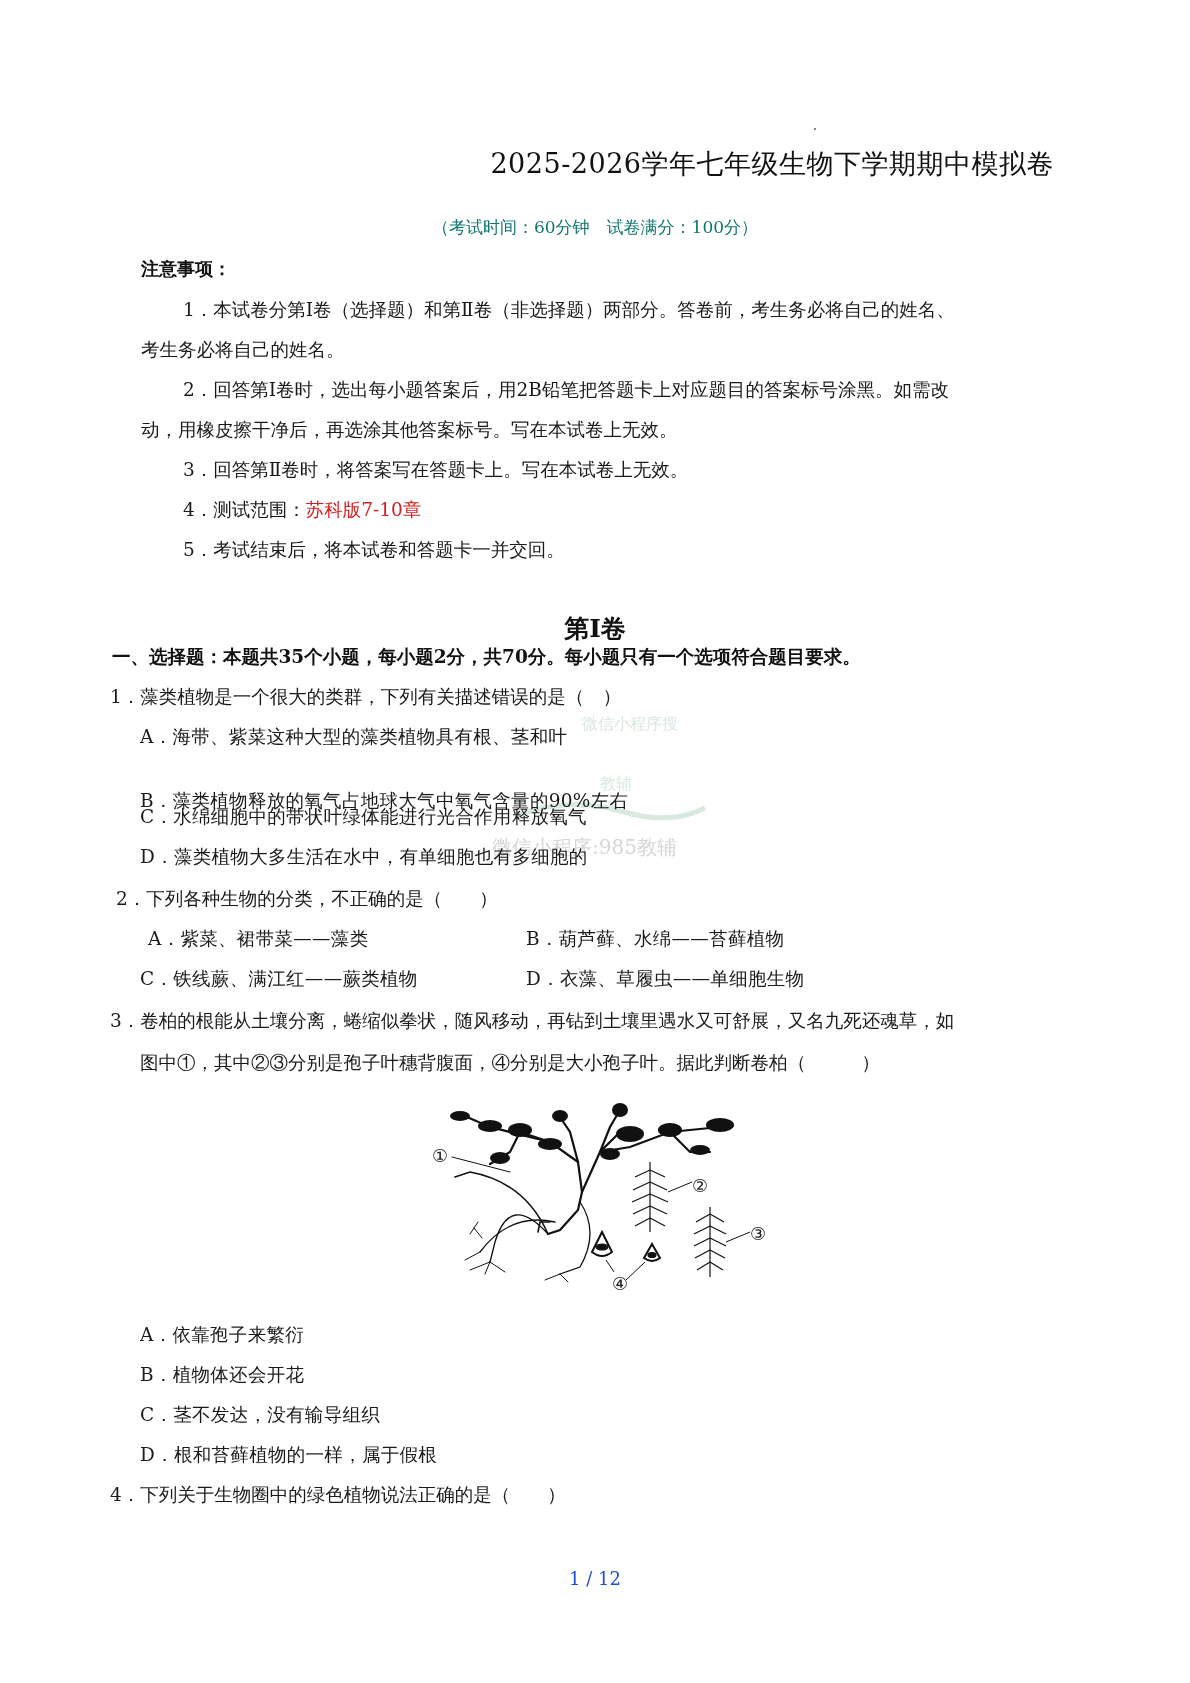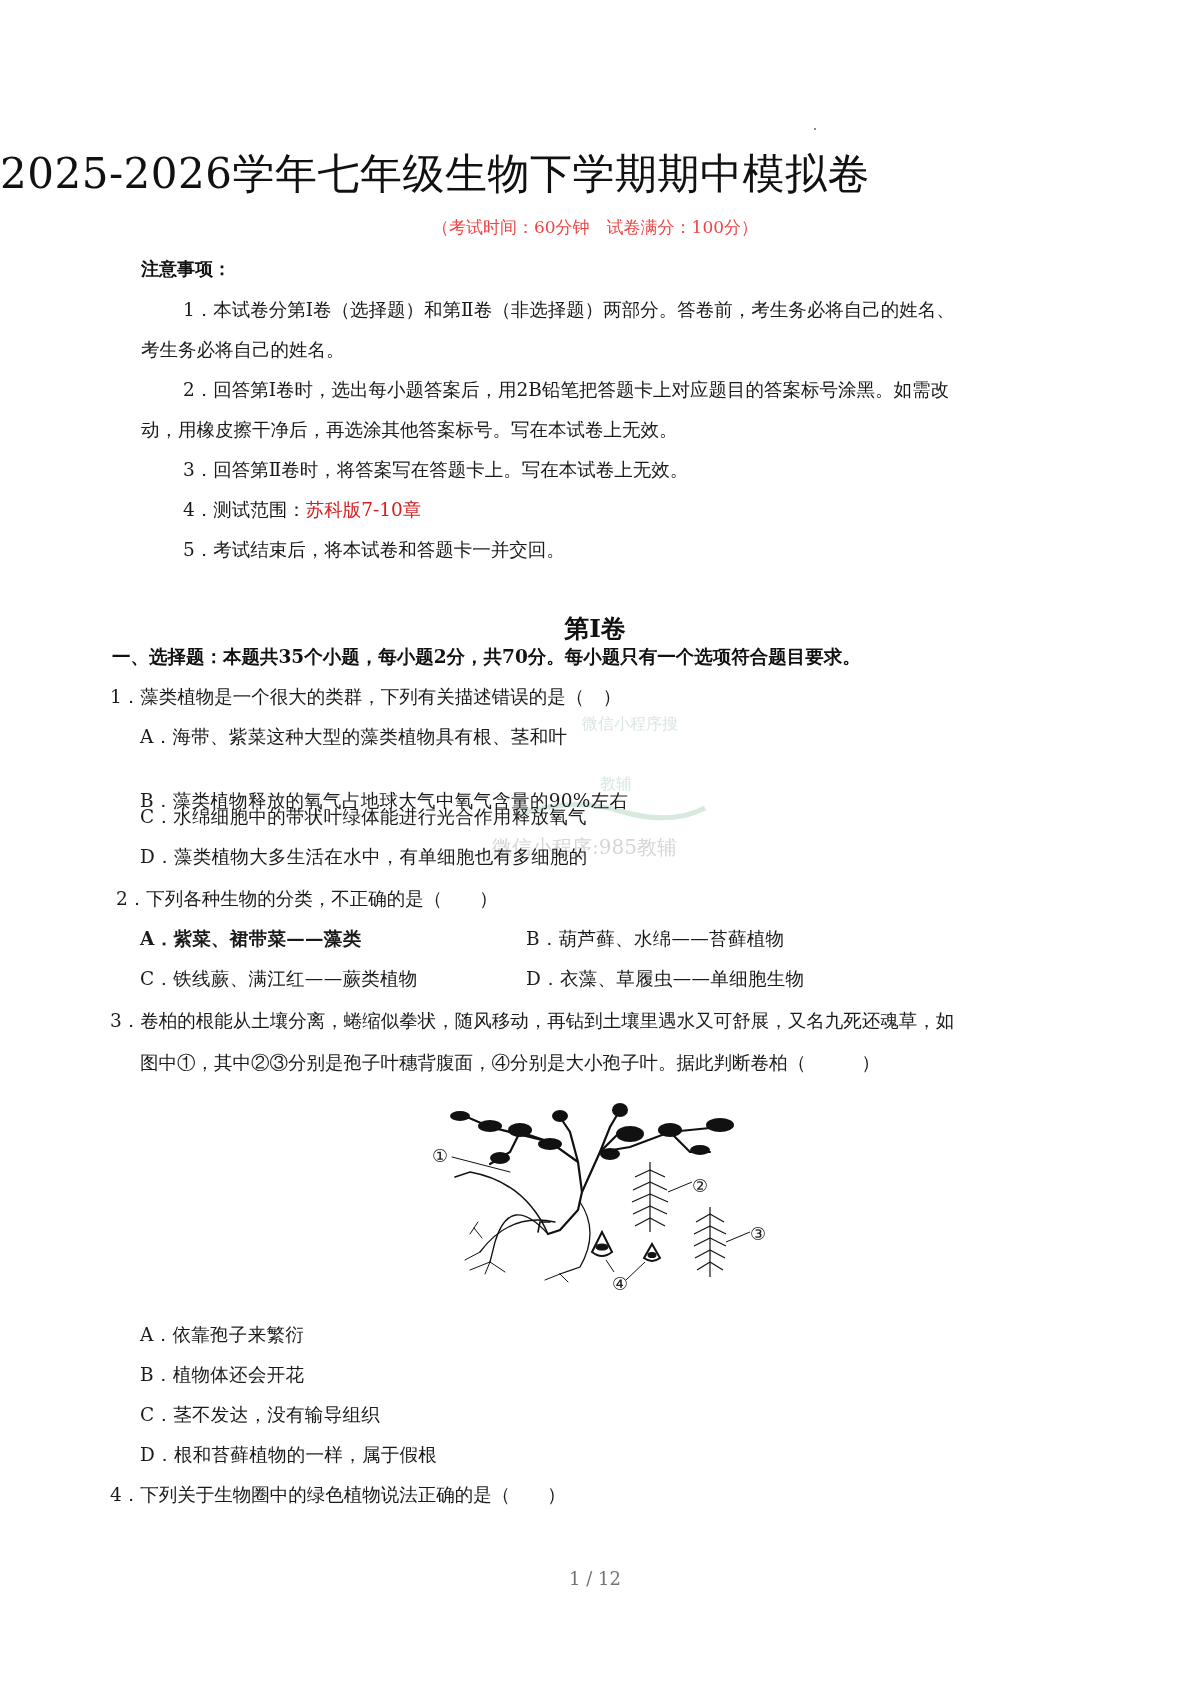--- a/index.html
+++ b/index.html
@@ -1,28 +1,28 @@
 <!DOCTYPE html>
 <html><head>
   <meta charset="utf-8">
   <style>
     html, body { margin: 0; padding: 0; background: #ffffff; }
     body { width: 1190px; height: 1683px; position: relative; overflow: hidden;
       font-family: "DejaVu Serif", "Liberation Serif", serif; color: #111; }
     .abs { position: absolute; white-space: nowrap; }
-    .title { left: 0; width: 1054px; top: 146px; text-align: left; font-size: 42px; letter-spacing: 0.5px; color: #111; }
-    .subtitle { left: 0; width: 1190px; top: 216px; text-align: center; font-size: 17px; color: #ef4444; }
+    .title { left: 0; width: 1054px; top: 146px; text-align: right; font-size: 27px; letter-spacing: 0.5px; color: #111; }
+    .subtitle { left: 0; width: 1190px; top: 216px; text-align: center; font-size: 17px; color: #0f766e; }
     .notice-head { left: 141px; top: 257px; font-size: 18px; font-weight: bold; }
     .line { font-size: 18.5px; color: #1a1a1a; }
     .red { color: #d42020; }
     .vol-title { left: 0; width: 1190px; top: 584px; text-align: center; font-size: 25px; font-weight: bold; margin-top: 28px; }
     .section-head { left: 112px; top: 644px; font-size: 18.5px; font-weight: bold; }
     .q { font-size: 18.5px; color: #1a1a1a; }
     .opt { font-size: 18.5px; color: #1a1a1a; letter-spacing: 0.3px; }
-    .footer { left: 0; width: 1190px; top: 1568px; text-align: center; font-size: 18px; color: #737373; }
+    .footer { left: 0; width: 1190px; top: 1568px; text-align: center; font-size: 18px; color: #1d4ed8; }
     .watermark { left: 520px; top: 716px; width: 200px; height: 140px; color: #cfe6d8; pointer-events: none; }
     .wm-small { position: absolute; font-size: 16px; color: #d8e8de; }
     .wm-big { position: absolute; left: 24px; top: 16px; font-size: 60px; font-weight: bold; color: #dcebe2; letter-spacing: 4px; }
     .wm-bottom { position: absolute; left: -28px; top: 118px; font-size: 20px; color: #d6d6d6; }
     .figure { left: 430px; top: 1092px; width: 350px; height: 220px; }
     .dot { left: 814px; top: 128px; width: 2px; height: 2px; background: #888; }
   </style>
 </head>
 <body>
 
@@ -55,21 +55,21 @@
   <span class="wm-bottom">微信小程序:985教辅</span>
 </div>
 
 <div class="abs q" style="left:110px; top:684px;">1．藻类植物是一个很大的类群，下列有关描述错误的是（　）</div>
 <div class="abs opt" style="left:140px; top:724px;">A．海带、紫菜这种大型的藻类植物具有根、茎和叶</div>
 <div class="abs opt" style="left:140px; top:764px;margin-top:24px;">B．藻类植物释放的氧气占地球大气中氧气含量的90%左右</div>
 <div class="abs opt" style="left:140px; top:804px;">C．水绵细胞中的带状叶绿体能进行光合作用释放氧气</div>
 <div class="abs opt" style="left:140px; top:844px;">D．藻类植物大多生活在水中，有单细胞也有多细胞的</div>
 
 <div class="abs q" style="left:116px; top:886px;">2．下列各种生物的分类，不正确的是（　　）</div>
-<div class="abs opt" style="left:140px; top:926px;font-weight:bold;">A．紫菜、裙带菜——藻类</div>
+<div class="abs opt" style="left:148px; top:926px;">A．紫菜、裙带菜——藻类</div>
 <div class="abs opt" style="left:526px; top:926px;">B．葫芦藓、水绵——苔藓植物</div>
 <div class="abs opt" style="left:140px; top:966px;">C．铁线蕨、满江红——蕨类植物</div>
 <div class="abs opt" style="left:526px; top:966px;">D．衣藻、草履虫——单细胞生物</div>
 
 <div class="abs q" style="left:110px; top:1008px;">3．卷柏的根能从土壤分离，蜷缩似拳状，随风移动，再钻到土壤里遇水又可舒展，又名九死还魂草，如</div>
 <div class="abs q" style="left:140px; top:1050px;">图中①，其中②③分别是孢子叶穗背腹面，④分别是大小孢子叶。据此判断卷柏（　　　）</div>
 
 <div class="abs figure">
   <svg width="350" height="220" viewBox="0 0 350 220">
     <g stroke="#111" fill="none" stroke-width="2.2" stroke-linecap="round">

